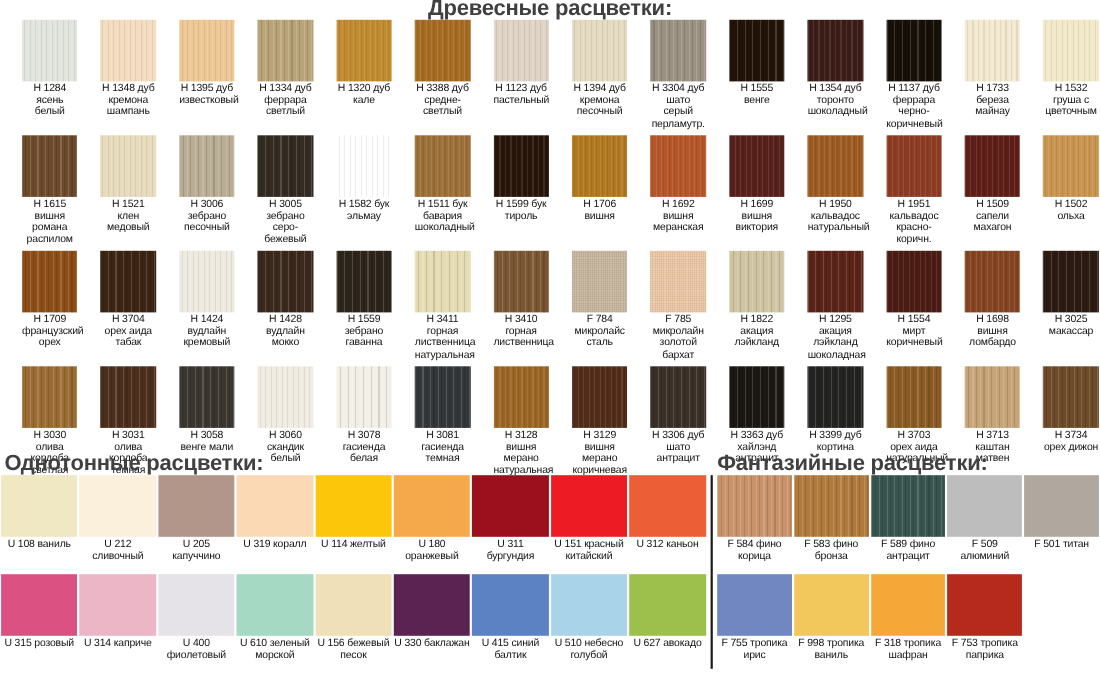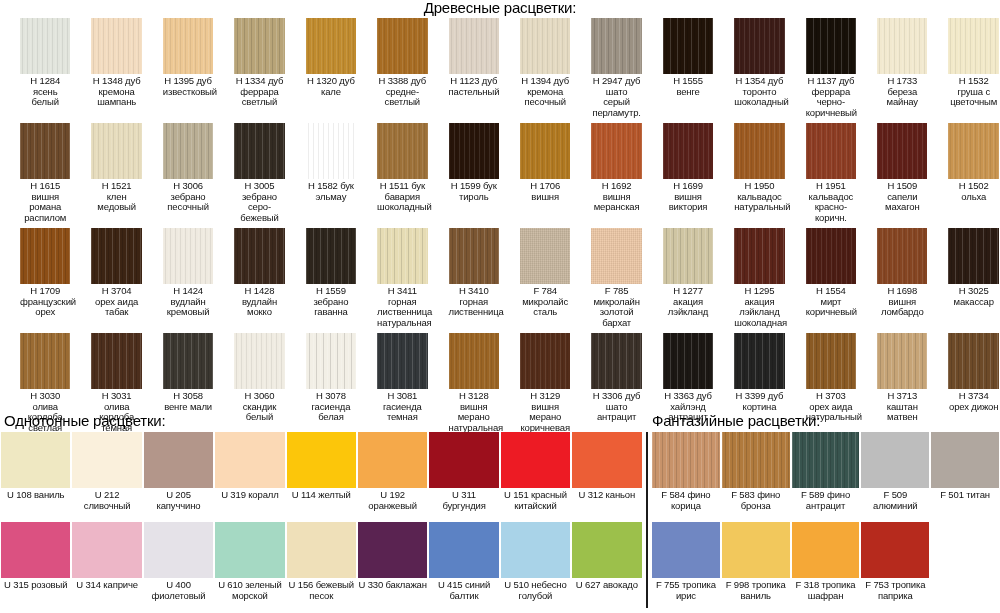--- a/index.html
+++ b/index.html
@@ -10,23 +10,23 @@
     font-family: "Liberation Sans", sans-serif;
     overflow: hidden;
   }
   #page {
     position: relative;
     width: 1000px; height: 613px;
     background: #fff;
   }
 
   .section-title {
-    font-size: 15px;
-    font-weight: normal;
-    color: #000000;
+    font-size: 20px;
+    font-weight: bold;
+    color: #404040;
     letter-spacing: -0.2px;
     line-height: 16px;
     white-space: nowrap;
   }
   #wood-title {
     position: absolute;
     top: 0px; left: 0; width: 1000px;
     text-align: center;
   }
   #solid-title {
@@ -215,21 +215,21 @@
           </div>
         </div>
         <div class="caption">H 1394 дуб кремона песочный</div>
       </div>
       <div class="cell">
         <div class="swatch" style="background: rgb(155, 145, 131);">
           <div class="swatch-inner">
             <div class="grain vs"></div>
           </div>
         </div>
-        <div class="caption">H 2947 дуб шато серый перламутр.</div>
+        <div class="caption">H 3304 дуб шато серый перламутр.</div>
       </div>
       <div class="cell">
         <div class="swatch" style="background: rgb(33, 19, 8);">
           <div class="swatch-inner">
             <div class="grain vs"></div>
           </div>
         </div>
         <div class="caption">H 1555 венге</div>
       </div>
       <div class="cell">
@@ -447,21 +447,21 @@
           </div>
         </div>
         <div class="caption">F 785 микролайн золотой бархат</div>
       </div>
       <div class="cell">
         <div class="swatch" style="background: rgb(207, 197, 163);">
           <div class="swatch-inner">
             <div class="grain vs"></div>
           </div>
         </div>
-        <div class="caption">H 1277 акация лэйкланд</div>
+        <div class="caption">H 1822 акация лэйкланд</div>
       </div>
       <div class="cell">
         <div class="swatch" style="background: rgb(91, 36, 25);">
           <div class="swatch-inner">
             <div class="grain vs"></div>
           </div>
         </div>
         <div class="caption">H 1295 акация лэйкланд шоколадная</div>
       </div>
       <div class="cell">
@@ -643,21 +643,21 @@
             </div>
           </div>
           <div class="caption">U 114 желтый</div>
         </div>
         <div class="cell">
           <div class="swatch" style="background: rgb(245, 169, 74);">
             <div class="swatch-inner">
               <div class="grain none"></div>
             </div>
           </div>
-          <div class="caption">U 192 оранжевый</div>
+          <div class="caption">U 180 оранжевый</div>
         </div>
         <div class="cell">
           <div class="swatch" style="background: rgb(156, 15, 28);">
             <div class="swatch-inner">
               <div class="grain none"></div>
             </div>
           </div>
           <div class="caption">U 311 бургундия</div>
         </div>
         <div class="cell">

